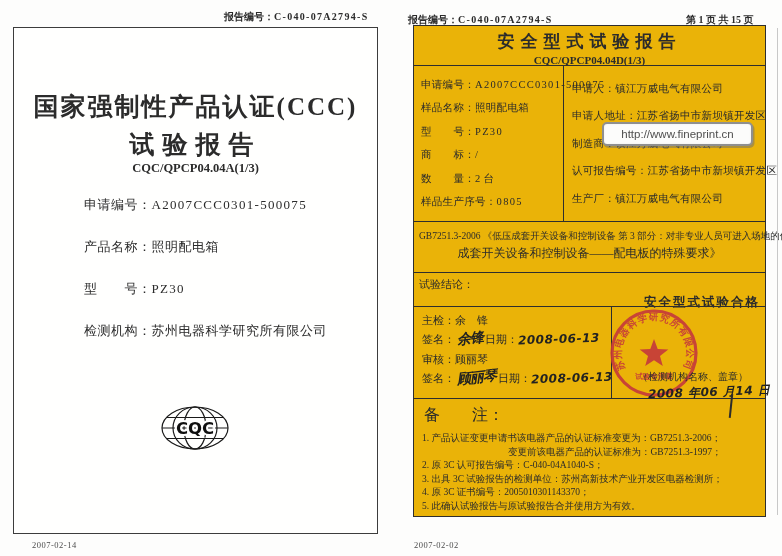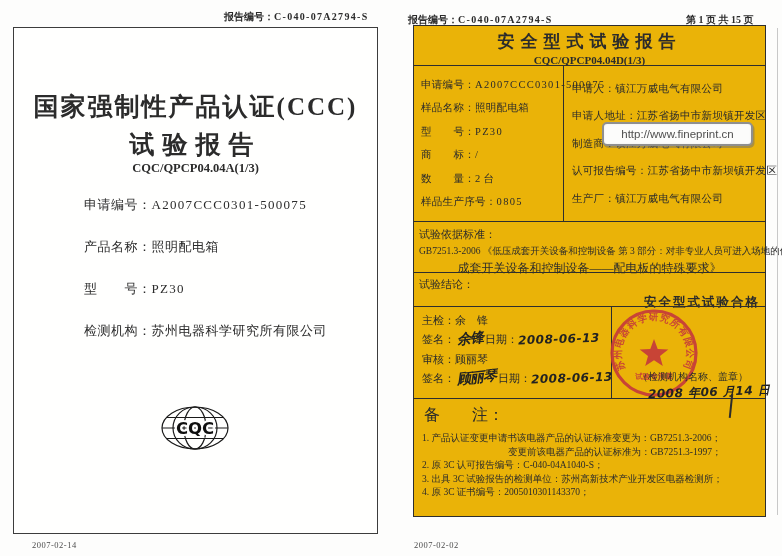--- a/index.html
+++ b/index.html
@@ -144,21 +144,20 @@
       <div class="info-right">
         <div class="info-row"><span>申请人：</span><span>镇江万威电气有限公司</span></div>
         <div class="info-row"><span>申请人地址：</span><span>江苏省扬中市新坝镇开发区</span></div>
         <div class="info-row"><span>制造商：</span><span>镇江万威电气有限公司</span></div>
         <div class="info-row"><span>认可报告编号：</span><span>江苏省扬中市新坝镇开发区</span></div>
         <div class="info-row"><span>生产厂：</span><span>镇江万威电气有限公司</span></div>
       </div>
     </div>
 
     <div class="sec sec-standard">
-      <div class="std-label">试验依据标准：</div>
       <div class="std-line1">GB7251.3-2006 《低压成套开关设备和控制设备 第 3 部分：对非专业人员可进入场地的低压</div>
       <div class="std-line2">成套开关设备和控制设备——配电板的特殊要求》</div>
     </div>
 
     <div class="sec sec-conclusion">
       <div class="ccl-label">试验结论：</div>
       <div class="ccl-value">安全型式试验合格</div>
     </div>
 
     <div class="sec sec-sign">
@@ -196,20 +195,21 @@
       </div>
     </div>
 
     <div class="sec sec-notes">
       <div class="notes-label">备　　注：</div>
       <div class="note-item">1. 产品认证变更申请书该电器产品的认证标准变更为：GB7251.3-2006；</div>
       <div class="note-item note-cont">变更前该电器产品的认证标准为：GB7251.3-1997；</div>
       <div class="note-item">2. 原 3C 认可报告编号：C-040-04A1040-S；</div>
       <div class="note-item">3. 出具 3C 试验报告的检测单位：苏州高新技术产业开发区电器检测所；</div>
       <div class="note-item">4. 原 3C 证书编号：2005010301143370；</div>
+      <div class="note-item">5. 此确认试验报告与原试验报告合并使用方为有效。</div>
     </div>
   </div>
 
   <div class="abs watermark">http://www.fineprint.cn</div>
   <div class="abs page-edge"></div>
   <div class="abs rp-date">2007-02-02</div>
 
 </div>
 
 </body></html>

